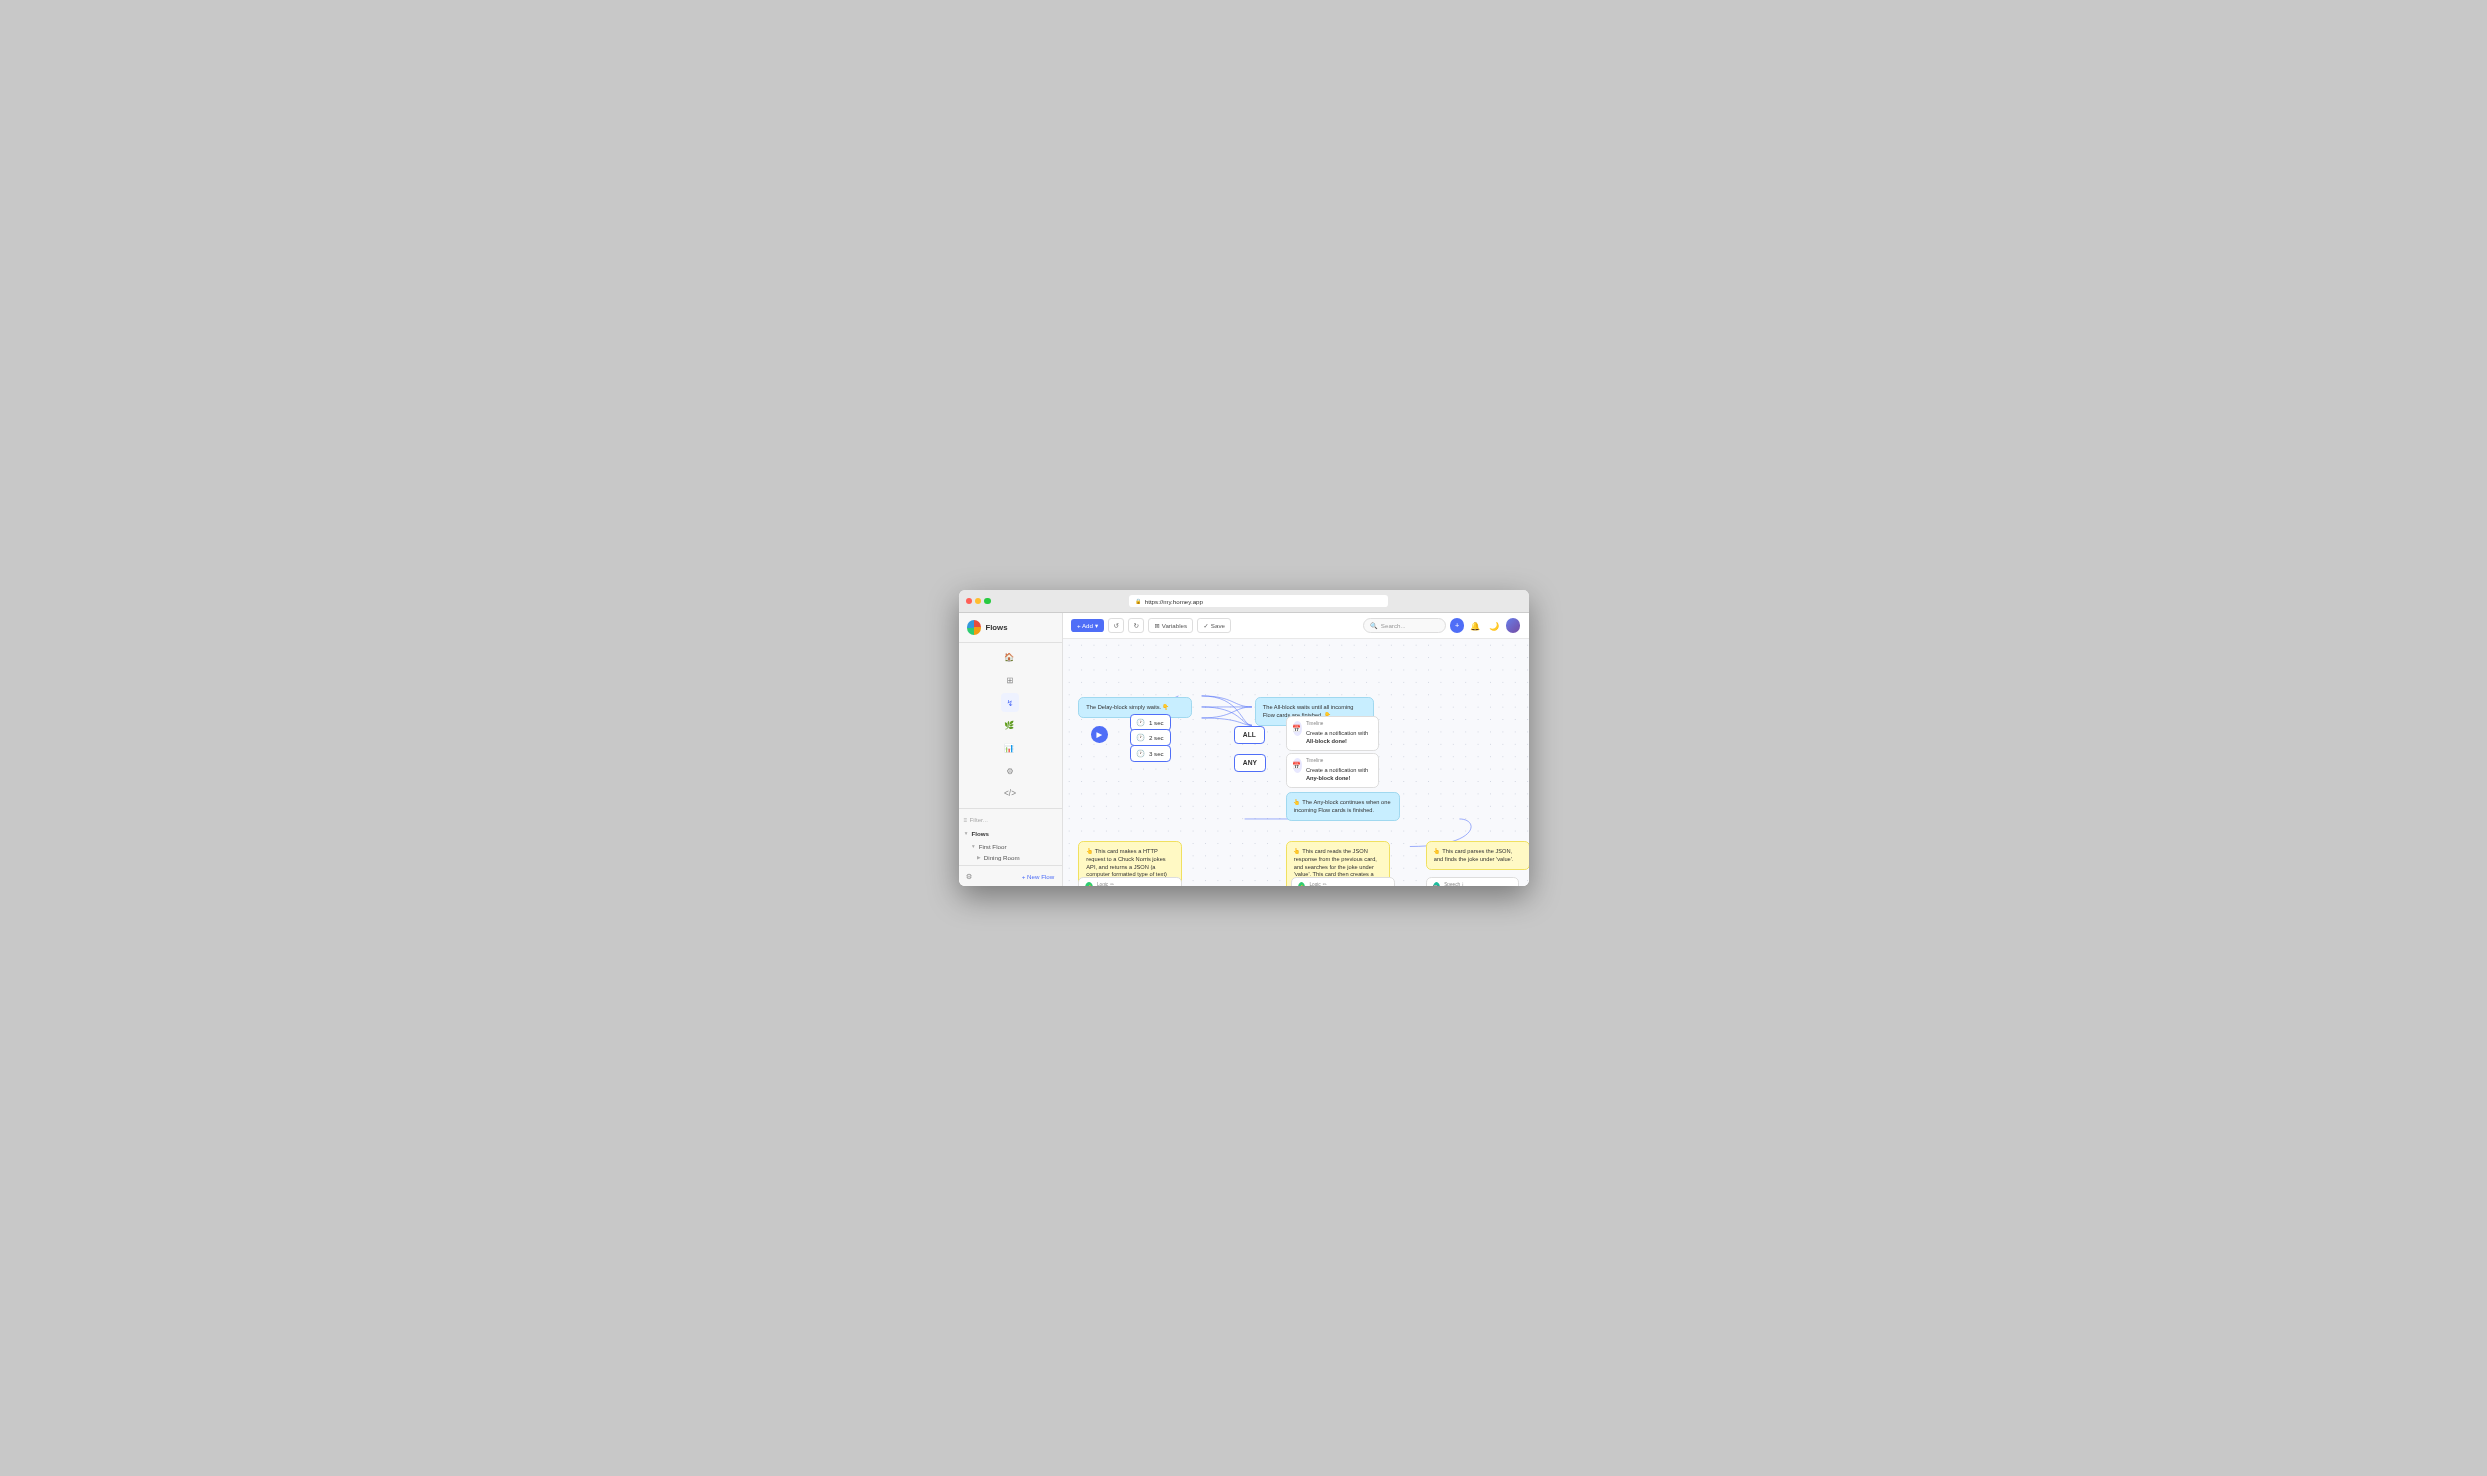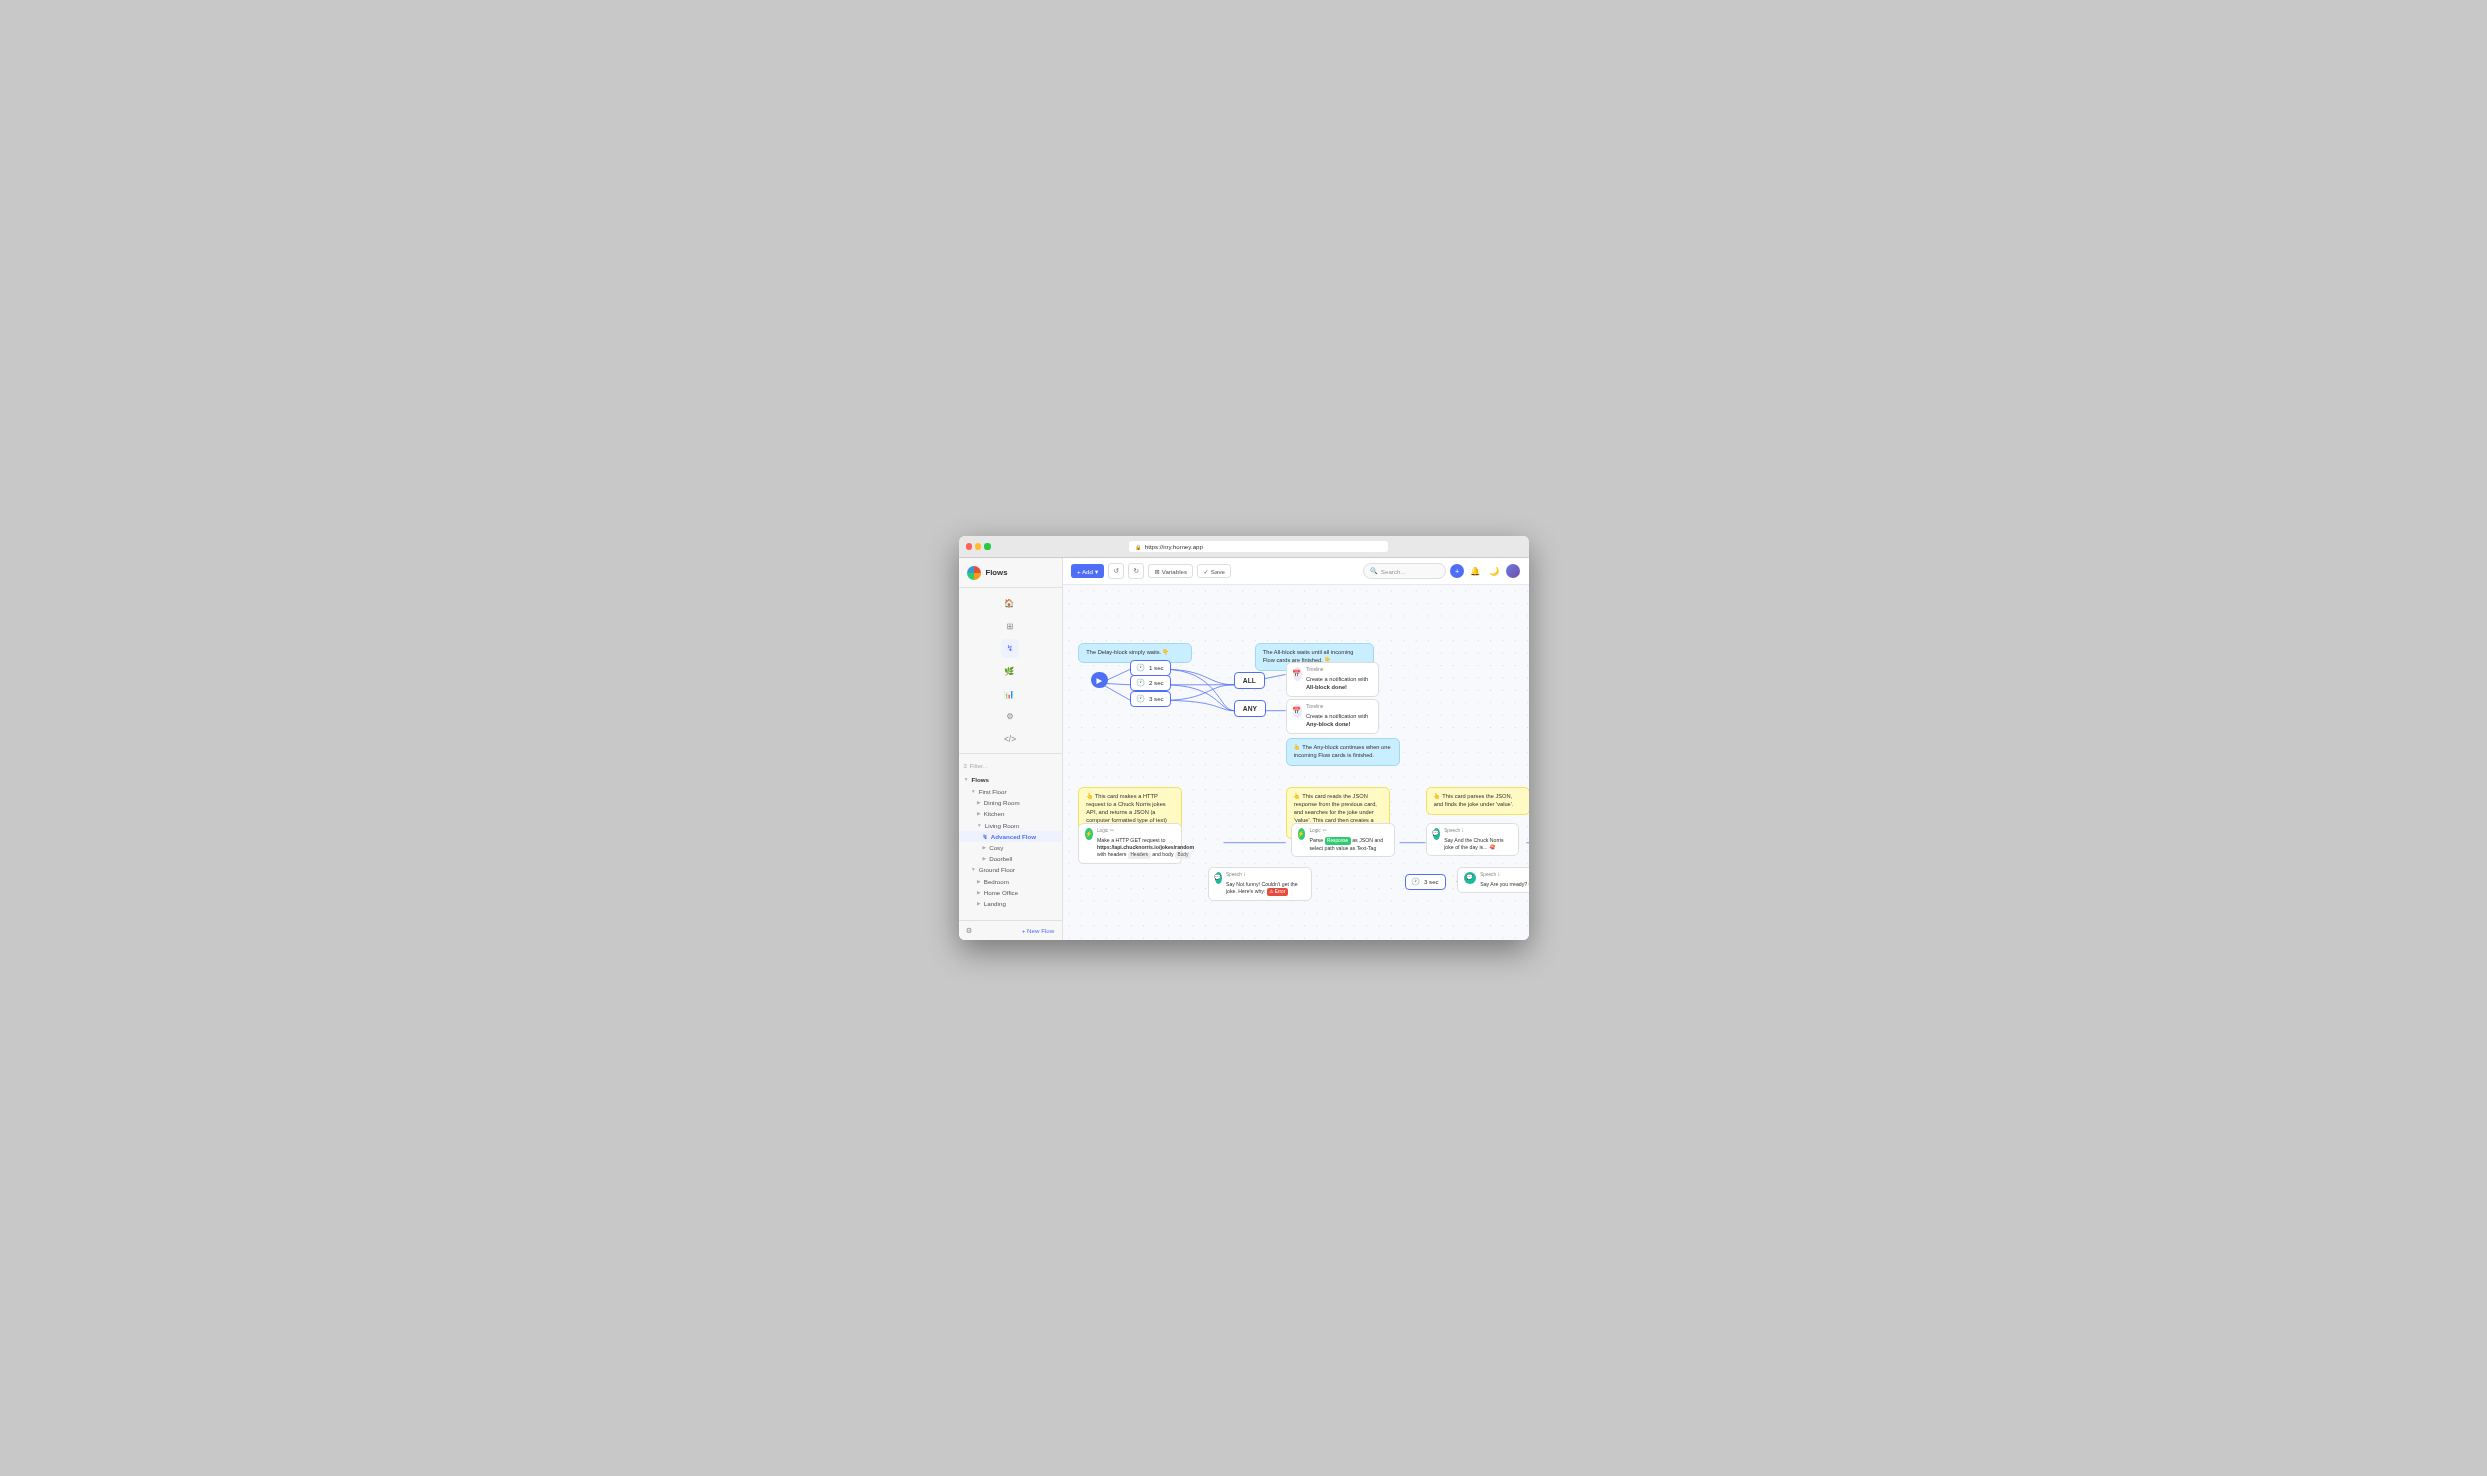--- a/index.html
+++ b/index.html
@@ -43,21 +43,21 @@
       color: #333;
       display: flex;
       align-items: center;
       gap: 3.1px;
       max-width: 259px;
       margin: 0 auto;
     }
     .lock-icon { color: #4caf50; font-size: 5.2px; }
     .app-container {
       display: flex;
-      height: 382px;
+      height: 273px;
       background: white;
     }
     
     .sidebar {
       width: 104px;
       background: #f7f7f7;
       border-right: 0.5px solid #e0e0e0;
       display: flex;
       flex-direction: column;
       overflow-y: auto;

